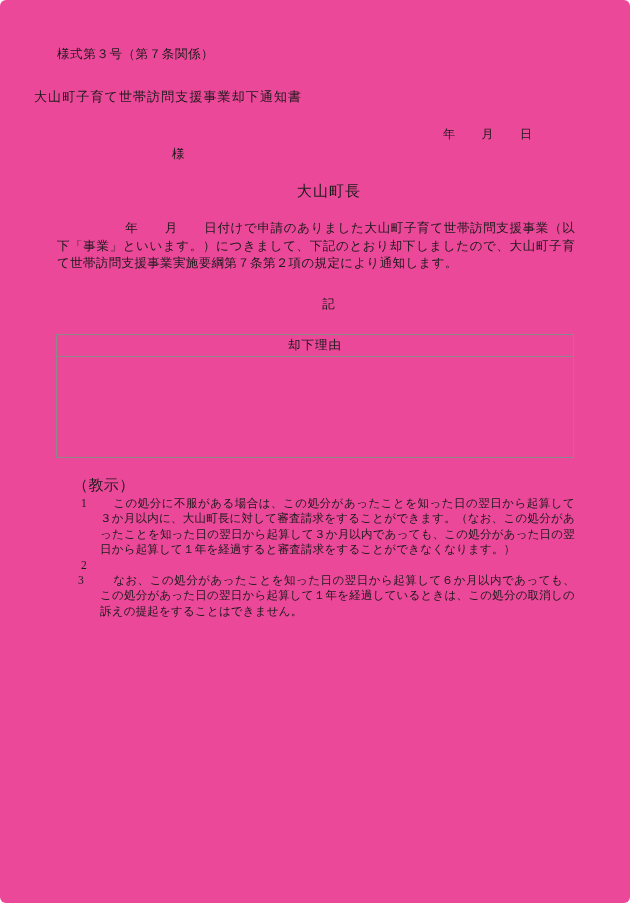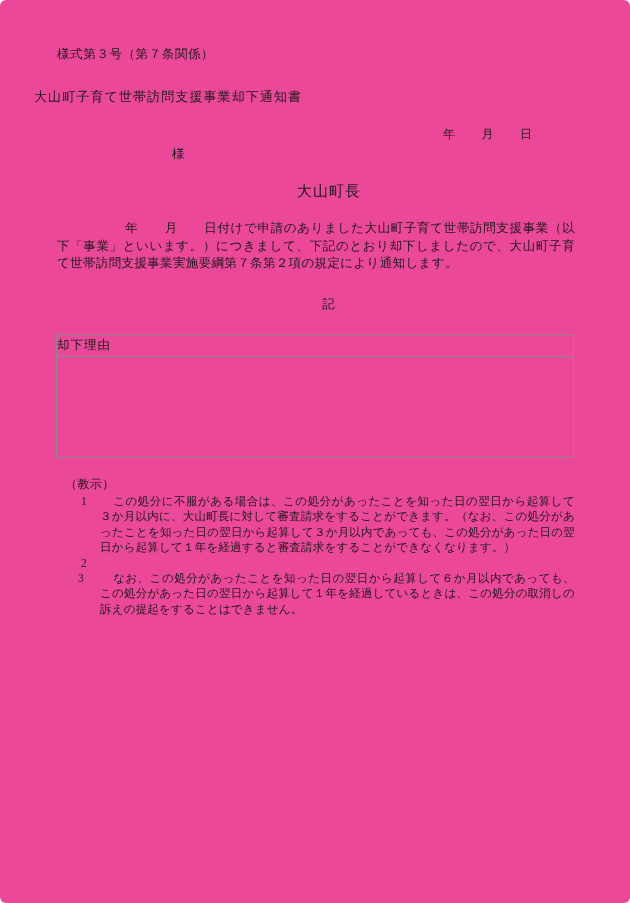--- a/index.html
+++ b/index.html
@@ -99,42 +99,42 @@
     width: 518px;
     border-collapse: collapse;
     table-layout: fixed;
   }
   .reason-table th {
     border: 1px solid #8a8a8a;
     height: 18px;
     font-weight: normal;
     font-size: 12.5px;
     letter-spacing: 1px;
-    text-align: left;
+    text-align: center;
     vertical-align: middle;
     padding: 1px 0 2px 0;
   }
   .reason-table td {
     border: 1px solid #8a8a8a;
     height: 92px;
     vertical-align: top;
     padding: 4px 6px;
     font-size: 12.5px;
     line-height: 17px;
   }
   .notice {
     position: absolute;
     left: 65px;
     top: 476px;
     width: 510px;
   }
   .notice-heading {
-    font-size: 12px;
+    font-size: 15px;
     letter-spacing: 0.4px;
-    margin: 0 0 1px 0;
+    margin: 0 0 1px 8px;
   }
   .notice-item {
     position: relative;
     font-size: 11.5px;
     line-height: 15.4px;
     letter-spacing: 0.2px;
     margin: 0 0 0 0;
     padding-left: 35px;
     text-align: justify;
     text-justify: inter-ideograph;

